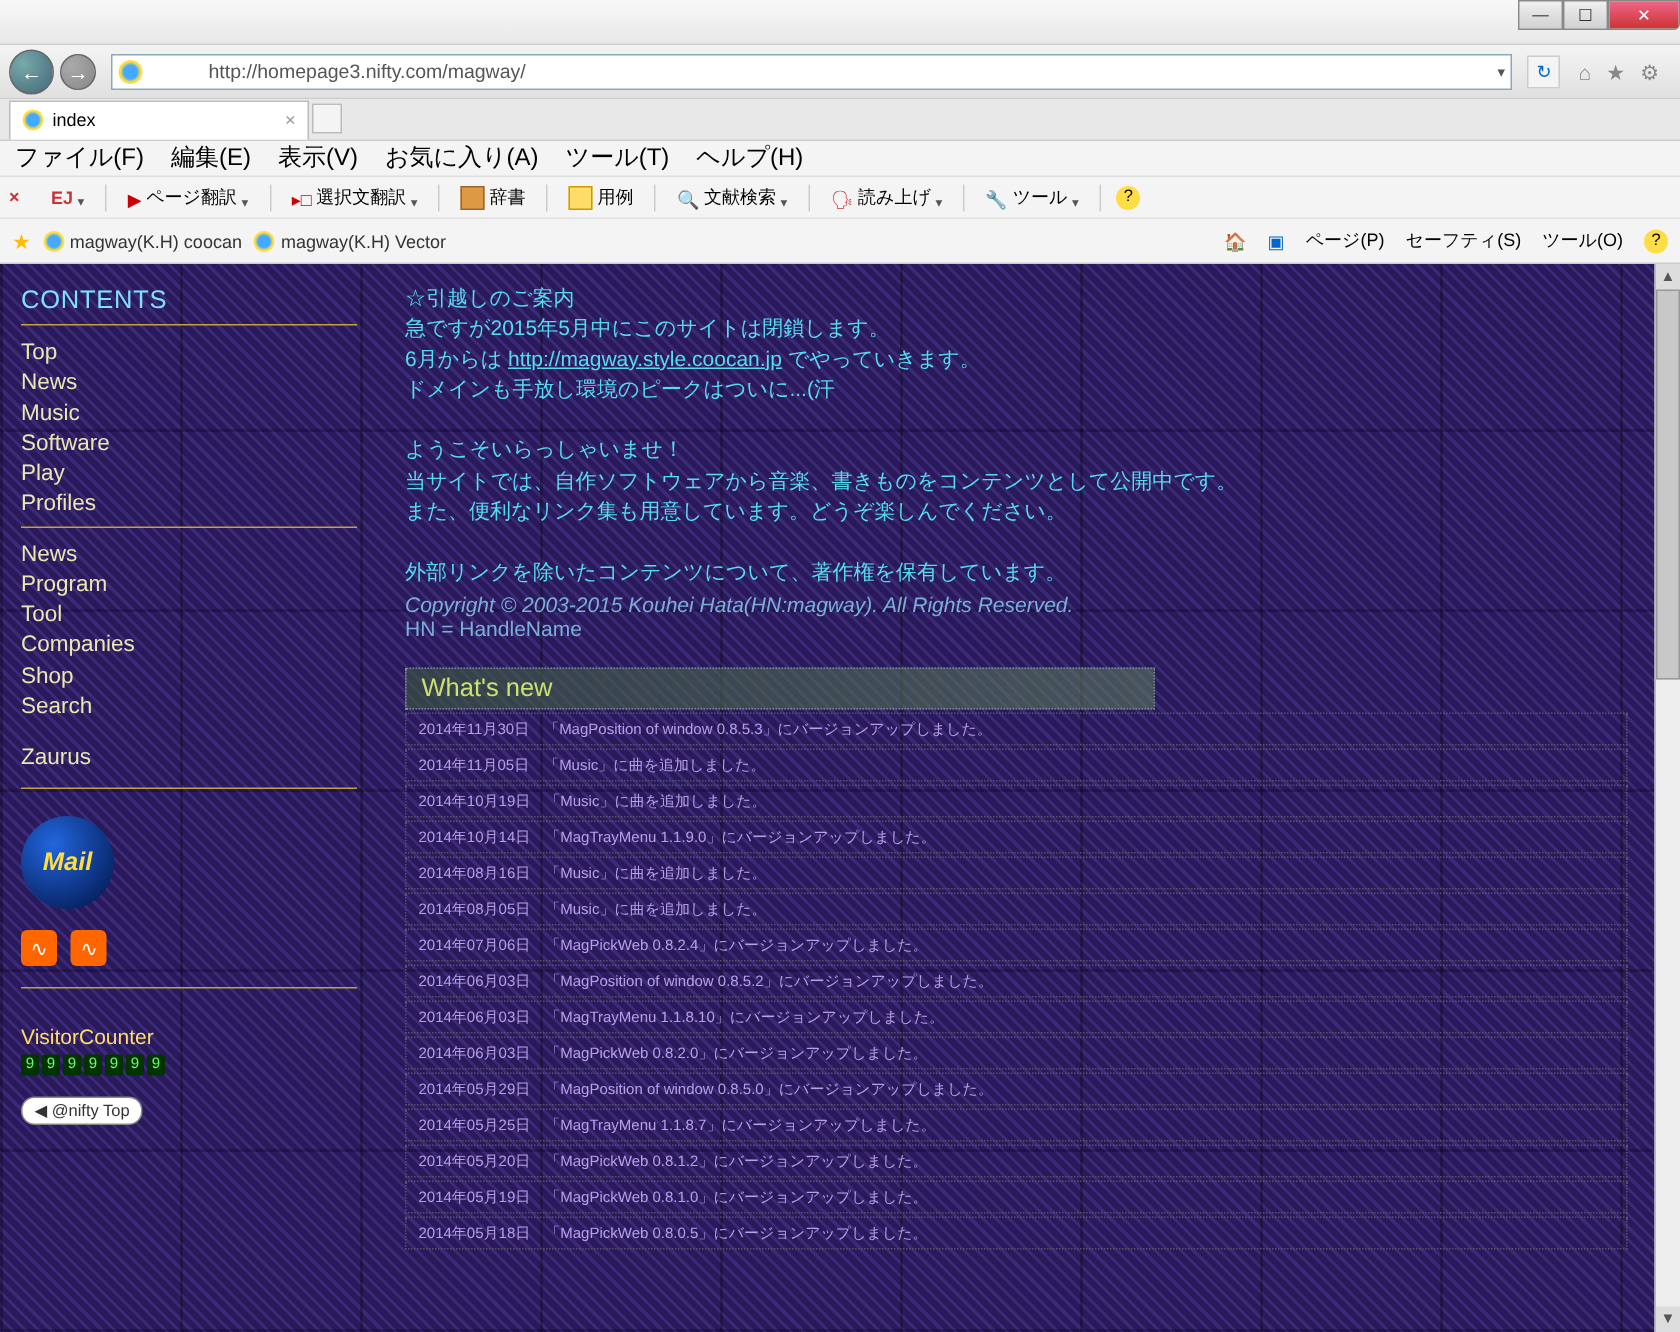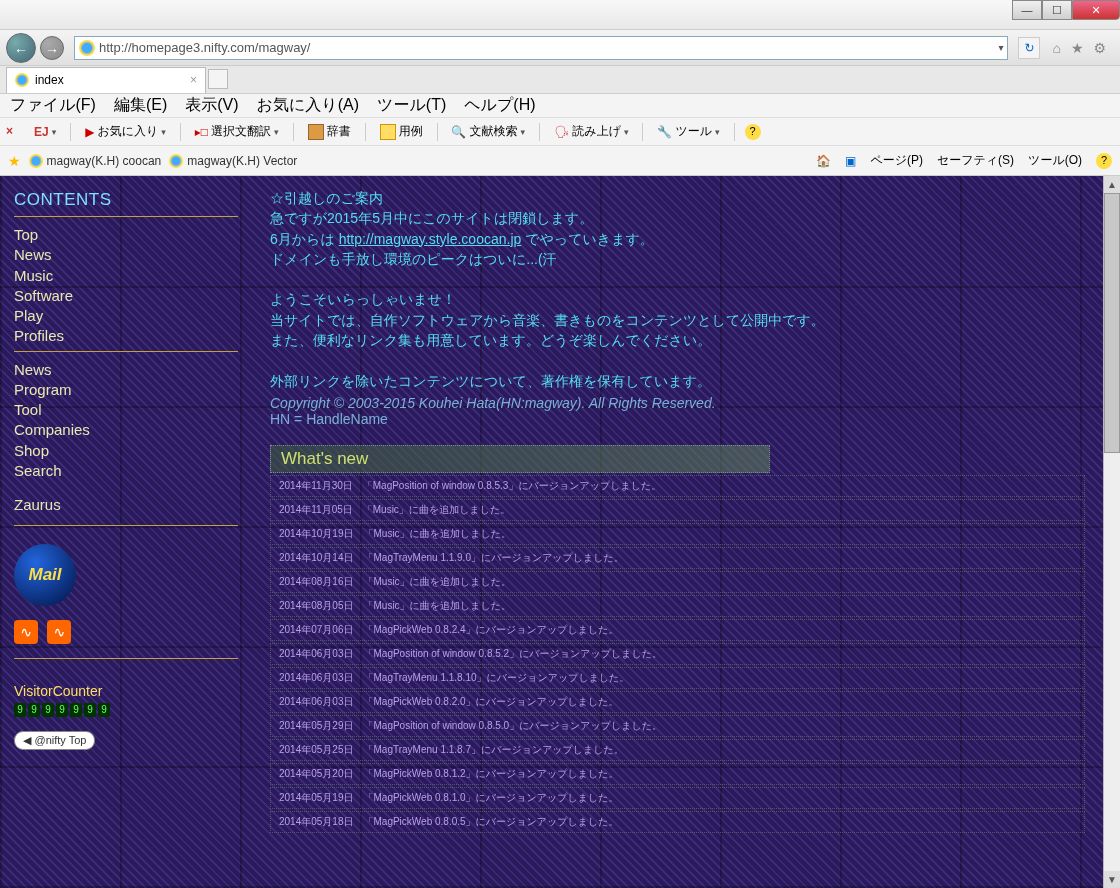--- a/index.html
+++ b/index.html
@@ -10,40 +10,40 @@
 .titlebar { height: 30px; background: linear-gradient(#f8f8f8, #e8e8e8); border-bottom: 1px solid #ccc; display: flex; justify-content: flex-end; align-items: flex-start; }
 .winbtns { display: flex; }
 .winbtn { width: 30px; height: 20px; border: 1px solid #888; background: linear-gradient(#f0f0f0,#d0d0d0); display: flex; align-items: center; justify-content: center; font-size: 11px; }
 .winbtn.close { width: 48px; background: linear-gradient(#e68, #c33); color: #fff; border-radius: 0 0 4px 0;}
 .winbtn.min, .winbtn.max { color:#333; }
 
 
 .navbar { height: 36px; background: linear-gradient(#f4f4f4,#e0e0e0); display: flex; align-items: center; padding: 0 6px; gap: 4px; border-bottom: 1px solid #ccc; }
 .navbtn { width: 30px; height: 30px; border-radius: 50%; background: radial-gradient(circle at 30% 30%, #7aa, #467); border: 1px solid #666; display: flex; align-items: center; justify-content: center; color: #fff; font-size: 14px; }
 .navbtn.fwd { width: 24px; height: 24px; background: radial-gradient(circle at 30% 30%, #aaa, #888); }
-.urlbar { flex: 1; height: 24px; background: #fff; border: 1px solid #8ab; display: flex; align-items: center; padding: 0 4px; margin: 0 6px; }
+.urlbar { flex: 1; height: 24px; background: #fff; border: 1px solid #8ab; display: flex; align-items: center; padding: 0 4px; margin: 0 6px; gap: 40px; }
 .urlbar .ie-icon { width: 16px; height: 16px; background: radial-gradient(circle,#4af 40%,#fd4 60%); border-radius: 50%; margin-right: 4px; }
 .urlbar input { border: none; flex: 1; font-size: 13px; outline: none; color:#555;}
 .url-refresh { width:22px;height:22px;border:1px solid #ccc;background:#f4f4f4;display:flex;align-items:center;justify-content:center;color:#06c;}
 .chrome-right { display:flex; gap:10px; padding:0 8px; color:#888; font-size:14px;}
 
 
 .tabstrip { height: 28px; background: #e8e8e8; display: flex; align-items: center; padding-left: 6px; border-bottom: 1px solid #ccc;}
 .tab { height: 26px; min-width: 200px; background: #fff; border: 1px solid #bbb; border-bottom: none; display: flex; align-items: center; padding: 0 8px; gap: 6px; font-size: 12px; }
 .tab .ie-icon { width:14px;height:14px;background:radial-gradient(circle,#4af 40%,#fd4 60%);border-radius:50%;}
 .tab .x { margin-left:auto; color:#999;}
 .newtab { width:20px;height:20px;border:1px solid #bbb;background:#f4f4f4;margin-left:2px;margin-bottom:1px;}
 
 
 .menubar { height: 24px; background: #f4f4f4; display: flex; align-items: center; padding: 0 10px; gap: 18px; border-bottom:1px solid #ddd; font-size:16px;}
 
 
 .toolbar { height: 28px; background: #f4f4f4; display: flex; align-items: center; padding: 0 6px; gap: 8px; border-bottom:1px solid #ddd; font-size:12px;}
 .toolbar .sep { width:1px; height:18px; background:#ccc; margin:0 2px;}
-.toolbar .btn { display:flex; align-items:center; gap:3px; padding:2px 4px;}
+.toolbar .btn { display:flex; align-items:flex-end; gap:3px; padding:2px 4px;}
 .toolbar .drop::after { content:" ▾"; color:#555; font-size:9px;}
 .ico { width:16px;height:16px;display:inline-block;}
 .ico-x{color:#c33;font-weight:bold;}
 .ico-red{color:#c00;}
 .ico-book{background:#d94;border:1px solid #963;}
 .ico-doc{background:#fd6;border:1px solid #c90;}
 .ico-mag{color:#c33;}
 .ico-speak{color:#c33;}
 .ico-tool{color:#c90;}
 .ico-q{background:#fd4;border-radius:50%;color:#000;text-align:center;line-height:14px;font-size:11px;}
@@ -141,21 +141,21 @@
   </div>
 
   <div class="toolbar">
     <span class="ico ico-x">×</span>
     <span class="btn drop">
         <b style="color:#c33">EJ</b>
       </span>
     <span class="sep"></span>
     <span class="btn drop">
         <span class="ico-red">▶</span>
-        <span>お気に入り</span>
+        <span>ページ翻訳</span>
       </span>
     <span class="sep"></span>
     <span class="btn drop">
         <span class="ico-red">▸□</span>
         <span>選択文翻訳</span>
       </span>
     <span class="sep"></span>
     <span class="btn">
         <span class="ico ico-book"></span>
         <span>辞書</span>

